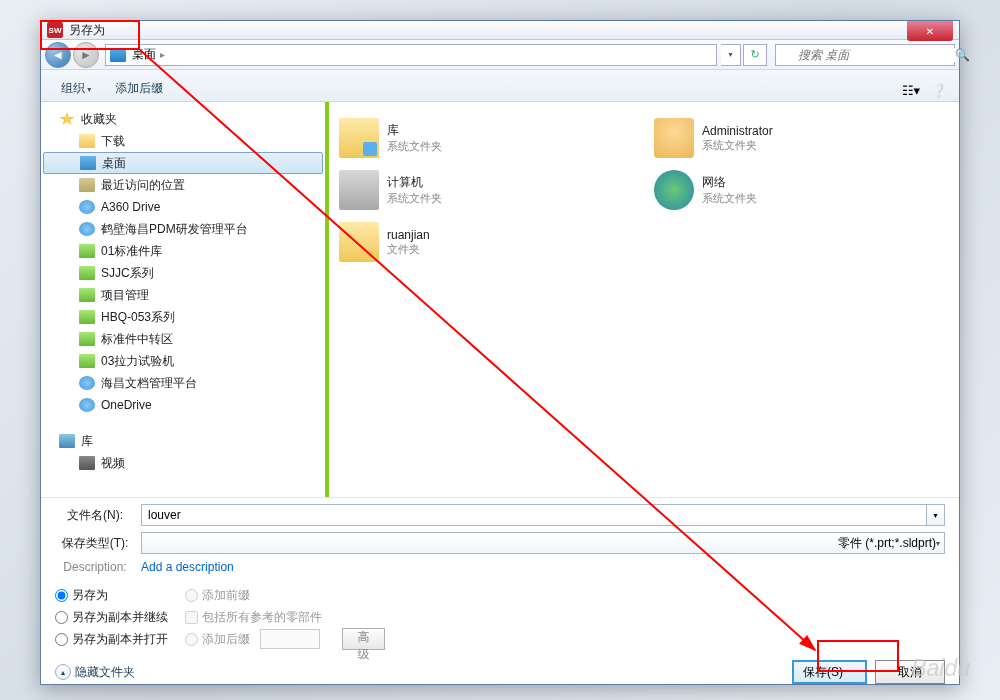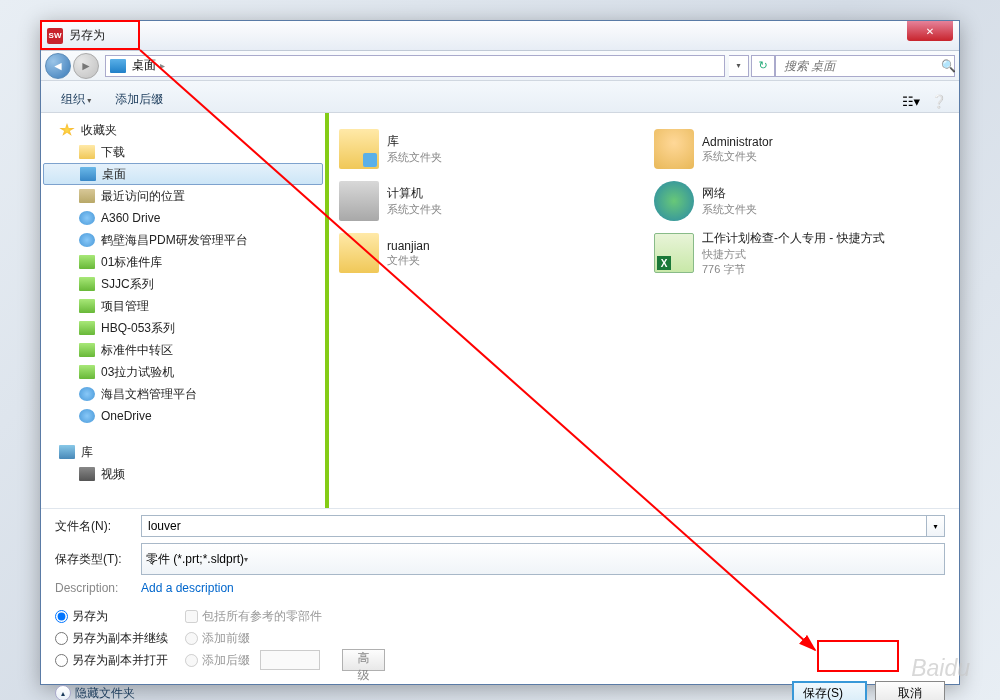--- a/index.html
+++ b/index.html
@@ -1,32 +1,32 @@
 <!DOCTYPE html>
 <html><head>
 <meta charset="utf-8">
 <style>
 * { box-sizing: border-box; margin: 0; padding: 0; font-family: "Microsoft YaHei", "Segoe UI", Tahoma, sans-serif; }
 body { background: linear-gradient(135deg, #e8eef4 0%, #d4dce6 50%, #e8eef4 100%); width: 1000px; height: 700px; position: relative; overflow: hidden; }
 .dialog { position: absolute; left: 40px; top: 20px; width: 920px; height: 665px; background: #fff; border: 1px solid #5a7ba6; box-shadow: 0 4px 20px rgba(0,0,0,0.3); }
-.titlebar { height: 30px; background: linear-gradient(#fdfdfe, #e7edf5); border-bottom: 1px solid #c0c9d6; display: flex; align-items: center; padding: 0 6px; position: relative; }
+.titlebar { height: 19px; background: linear-gradient(#fdfdfe, #e7edf5); border-bottom: 1px solid #c0c9d6; display: flex; align-items: center; padding: 0 6px; position: relative; }
 .app-icon { width: 16px; height: 16px; background: #c8232c; border-radius: 2px; margin-right: 6px; display: flex; align-items: center; justify-content: center; color: #fff; font-size: 8px; font-weight: bold; }
 .title-text { font-size: 12px; color: #222; }
 .win-controls { position: absolute; right: 0; top: 0; display: flex; }
 .win-btn { width: 28px; height: 20px; display: flex; align-items: center; justify-content: center; font-size: 10px; }
 .win-close { width: 46px; background: linear-gradient(#e6829a, #c8232c); color: #fff; border-radius: 0 0 3px 3px; margin-right: 6px; }
 .navbar { height: 30px; background: linear-gradient(#f9fbfd, #eef3f8); border-bottom: 1px solid #d0d7e0; display: flex; align-items: center; padding: 0 4px; }
 .nav-back, .nav-fwd { width: 26px; height: 26px; border-radius: 50%; background: radial-gradient(circle at 30% 30%, #9bc5e8, #3a7ab8); border: 1px solid #5a8bb8; margin-right: 2px; display: flex; align-items: center; justify-content: center; color: #fff; font-size: 12px; }
 .nav-fwd { background: radial-gradient(circle at 30% 30%, #e8e8e8, #c0c0c0); border-color: #aaa; color: #777; }
 .breadcrumb { flex: 1; height: 22px; background: #fff; border: 1px solid #aac; margin: 0 4px; display: flex; align-items: center; padding: 0 4px; font-size: 12px; }
 .bc-icon { width: 16px; height: 14px; background: linear-gradient(#5ab0e8, #2080c8); margin-right: 6px; border-radius: 1px; }
 .bc-sep { color: #888; margin: 0 4px; font-size: 10px; }
 .bc-history { width: 20px; height: 22px; border: 1px solid #aac; border-left: none; background: #fff; display: flex; align-items: center; justify-content: center; font-size: 8px; color: #555; }
 .refresh-btn { width: 24px; height: 22px; border: 1px solid #aac; background: #fff; margin-left: 2px; display: flex; align-items: center; justify-content: center; font-size: 11px; color: #2a7; }
-.searchbox { width: 180px; height: 22px; border: 1px solid #aac; background: #fff; margin-left: 0; display: flex; align-items: center; padding: 0 8px; }
+.searchbox { width: 180px; height: 22px; border: 1px solid #aac; background: #fff; margin-left: 8px; display: flex; align-items: center; padding: 0 22px; }
 .searchbox input { border: none; flex: 1; font-size: 12px; color: #999; outline: none; font-style: italic; }
 .search-icon { color: #6a9bd8; font-size: 12px; }
 .toolbar { height: 32px; background: linear-gradient(#f4f8fc, #e8eff6); border-bottom: 1px solid #d0d7e0; display: flex; align-items: flex-end; padding: 0 8px; }
 .tool-btn { font-size: 12px; color: #1a3a5a; padding: 4px 12px; cursor: default; }
 .tool-btn.dd::after { content: " ▾"; font-size: 8px; color: #555; }
 .tool-spacer { flex: 1; }
 .tool-icon { width: 24px; height: 22px; margin-left: 4px; display: flex; align-items: center; justify-content: center; font-size: 13px; }
 .main-area { display: flex; height: 395px; }
 .sidebar { width: 288px; border-right: 4px solid #84cc16; overflow: hidden; padding-top: 6px; }
 .tree-item { display: flex; align-items: center; height: 22px; padding-left: 18px; font-size: 12px; color: #222; cursor: default; }
@@ -51,23 +51,23 @@
 .fi-pc { background: linear-gradient(#d8d8d8, #a8a8a8); border-radius: 2px; }
 .fi-net { background: radial-gradient(circle, #68c878, #2888a8); border-radius: 50%; }
 .fi-folder { background: linear-gradient(#ffe9a8, #f0c858); border-radius: 2px; }
 .fi-excel { background: linear-gradient(#e8f4d8, #c8e8a8); border: 1px solid #8b8; border-radius: 2px; position: relative; }
 .fi-excel::before { content: "X"; position: absolute; left: 2px; bottom: 2px; width: 14px; height: 14px; background: #1a7838; color: #fff; font-size: 10px; font-weight: bold; display: flex; align-items: center; justify-content: center; }
 .file-info { display: flex; flex-direction: column; justify-content: center; }
 .file-name { font-size: 12px; color: #222; }
 .file-meta { font-size: 11px; color: #888; }
 .form-area { padding: 6px 14px 2px 14px; border-top: 1px solid #e0e6ed; }
 .form-row { display: flex; align-items: center; margin-bottom: 6px; }
-.form-label { width: 86px; text-align: left; font-size: 12px; color: #222; padding-right: 6px; }
+.form-label { width: 86px; text-align: center; font-size: 12px; color: #222; padding-right: 6px; }
 .form-input { flex: 1; height: 22px; border: 1px solid #a8b8c8; padding: 0 6px; font-size: 12px; }
-.form-select { flex: 1; height: 32px; border: 1px solid #a8b8c8; padding: 0 4px; font-size: 12px; background: linear-gradient(#fff, #f0f4f8); display: flex; align-items: center; justify-content: flex-start; }
+.form-select { flex: 1; height: 22px; border: 1px solid #a8b8c8; padding: 0 4px; font-size: 12px; background: linear-gradient(#fff, #f0f4f8); display: flex; align-items: center; justify-content: flex-end; }
 .dd-arrow { font-size: 8px; color: #555; }
 .desc-link { font-size: 12px; color: #0066cc; cursor: pointer; }
 .options-area { display: flex; padding: 4px 14px 8px 14px; }
 .opt-col { display: flex; flex-direction: column; gap: 4px; font-size: 12px; color: #222; }
 .opt-col.c1 { width: 130px; }
 .opt-col.c2 { width: 200px; }
 .opt-row { display: flex; align-items: center; gap: 4px; height: 18px; }
 .opt-row input[type=radio], .opt-row input[type=checkbox] { width: 13px; height: 13px; }
 .opt-row.disabled { color: #999; }
 .adv-btn { height: 22px; padding: 0 14px; font-size: 12px; background: linear-gradient(#fdfdfd, #e8e8e8); border: 1px solid #b0b0b0; margin-left: 18px; align-self: center; color: #888; }
@@ -218,28 +218,20 @@
               <div class="file-meta">系统文件夹</div>
             </div>
         </div>
         <div class="file-item">
           <div class="file-icon fi-folder"></div>
           <div class="file-info">
               <div class="file-name">ruanjian</div>
               <div class="file-meta">文件夹</div>
             </div>
         </div>
-        <div class="file-item">
-          <div class="file-icon fi-excel"></div>
-          <div class="file-info">
-              <div class="file-name">工作计划检查-个人专用 - 快捷方式</div>
-              <div class="file-meta">快捷方式</div>
-              <div class="file-meta">776 字节</div>
-            </div>
-        </div>
       </div>
     </div>
   </div>
 
   <div class="form-area">
     <div class="form-row">
       <div class="form-label">文件名(N):</div>
       <input class="form-input" value="louver" style="">
       <div style="width:18px;height:22px;border:1px solid #a8b8c8;border-left:none;display:flex;align-items:center;justify-content:center;font-size:8px;background:linear-gradient(#fff,#f0f4f8)">▾</div>
     </div>
@@ -266,26 +258,26 @@
           <input type="radio" name="sa" style="">
           <span>另存为副本并继续</span>
         </label>
       <label class="opt-row">
           <input type="radio" name="sa" style="">
           <span>另存为副本并打开</span>
         </label>
     </div>
     <div class="opt-col c2">
       <label class="opt-row disabled">
+          <input type="radio" name="fx" disabled="" style="">
+          <span>添加前缀</span>
+        </label>
+      <label class="opt-row disabled">
           <input type="checkbox" disabled="" style="">
           <span>包括所有参考的零部件</span>
-        </label>
-      <label class="opt-row disabled">
-          <input type="radio" name="fx" disabled="" style="">
-          <span>添加前缀</span>
         </label>
       <div class="opt-row">
         <label class="opt-row disabled" style="flex:0 0 auto">
             <input type="radio" name="fx" disabled="" style="">
             <span>添加后缀</span>
           </label>
         <input style="width: 60px; height: 20px; border: 1px solid rgb(204, 204, 204); margin-left: 6px;" disabled="">
         <button class="adv-btn">高级</button>
       </div>
     </div>

